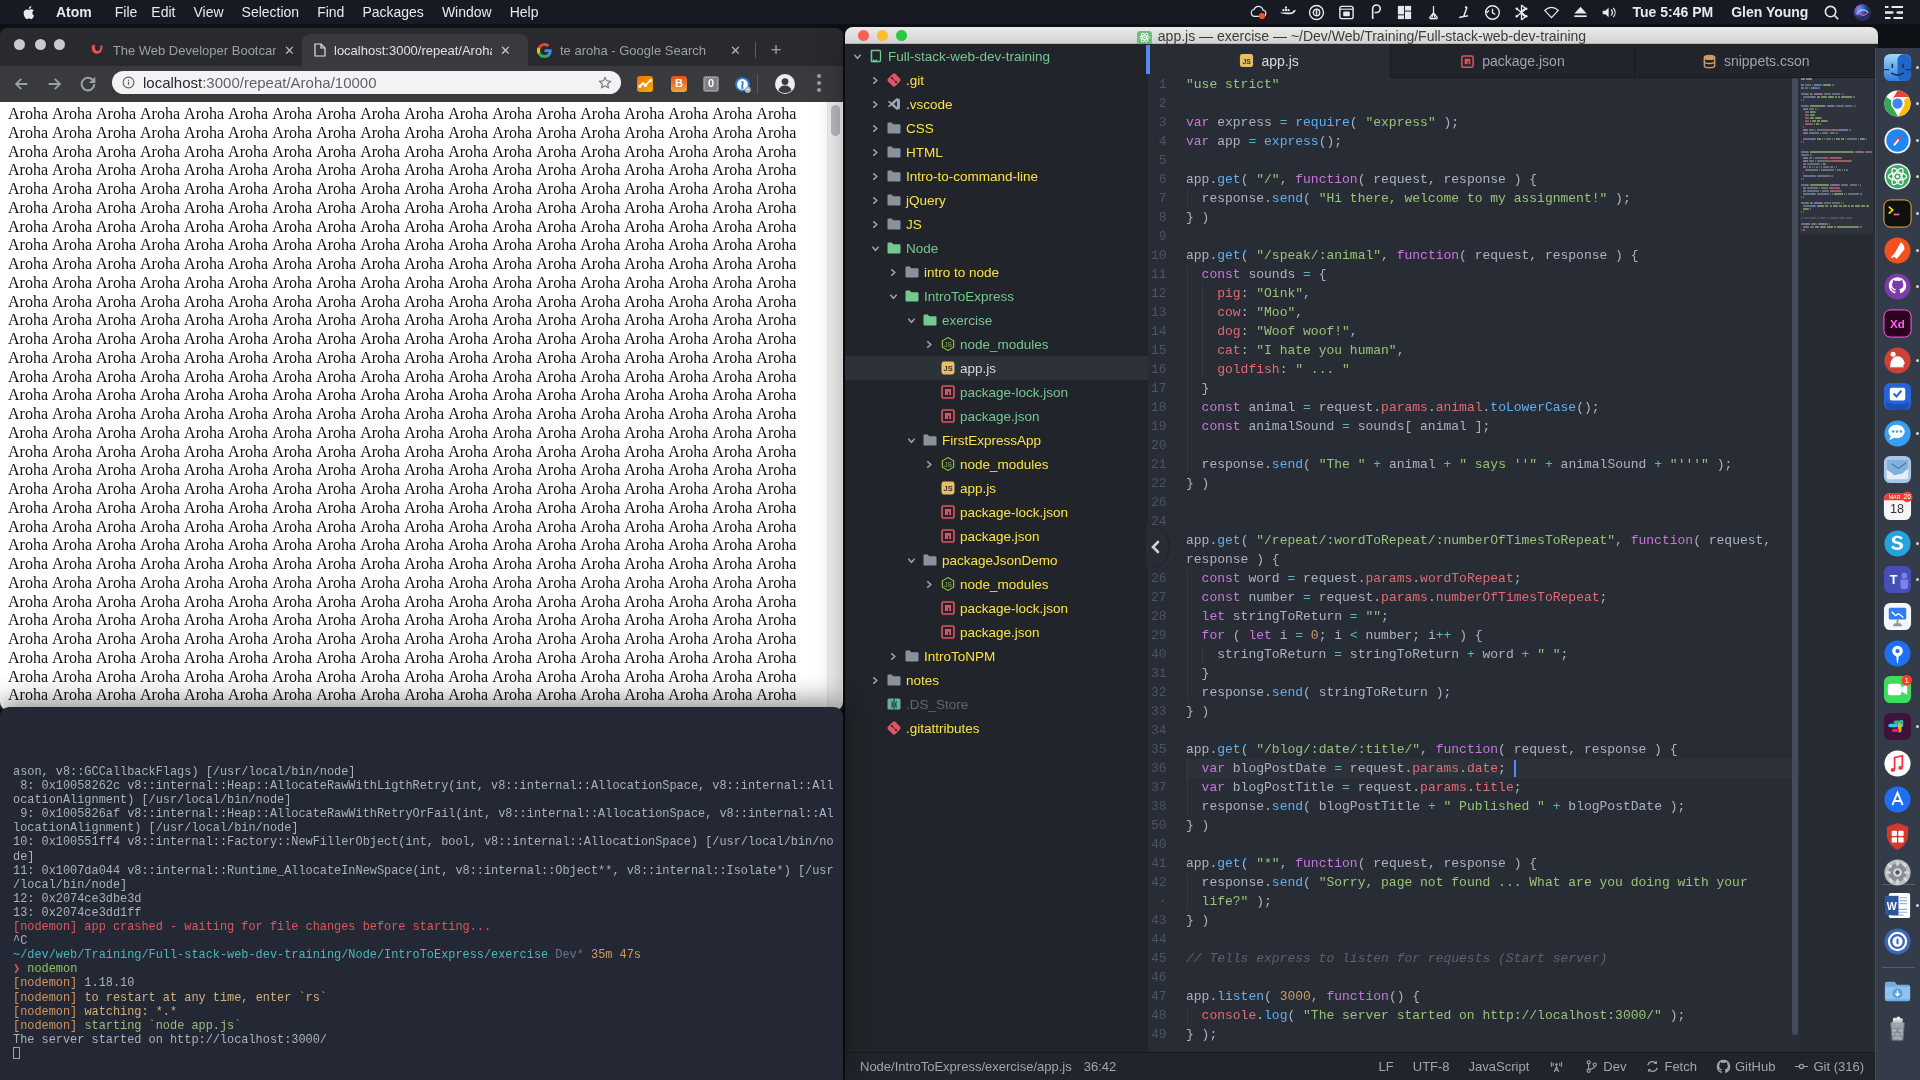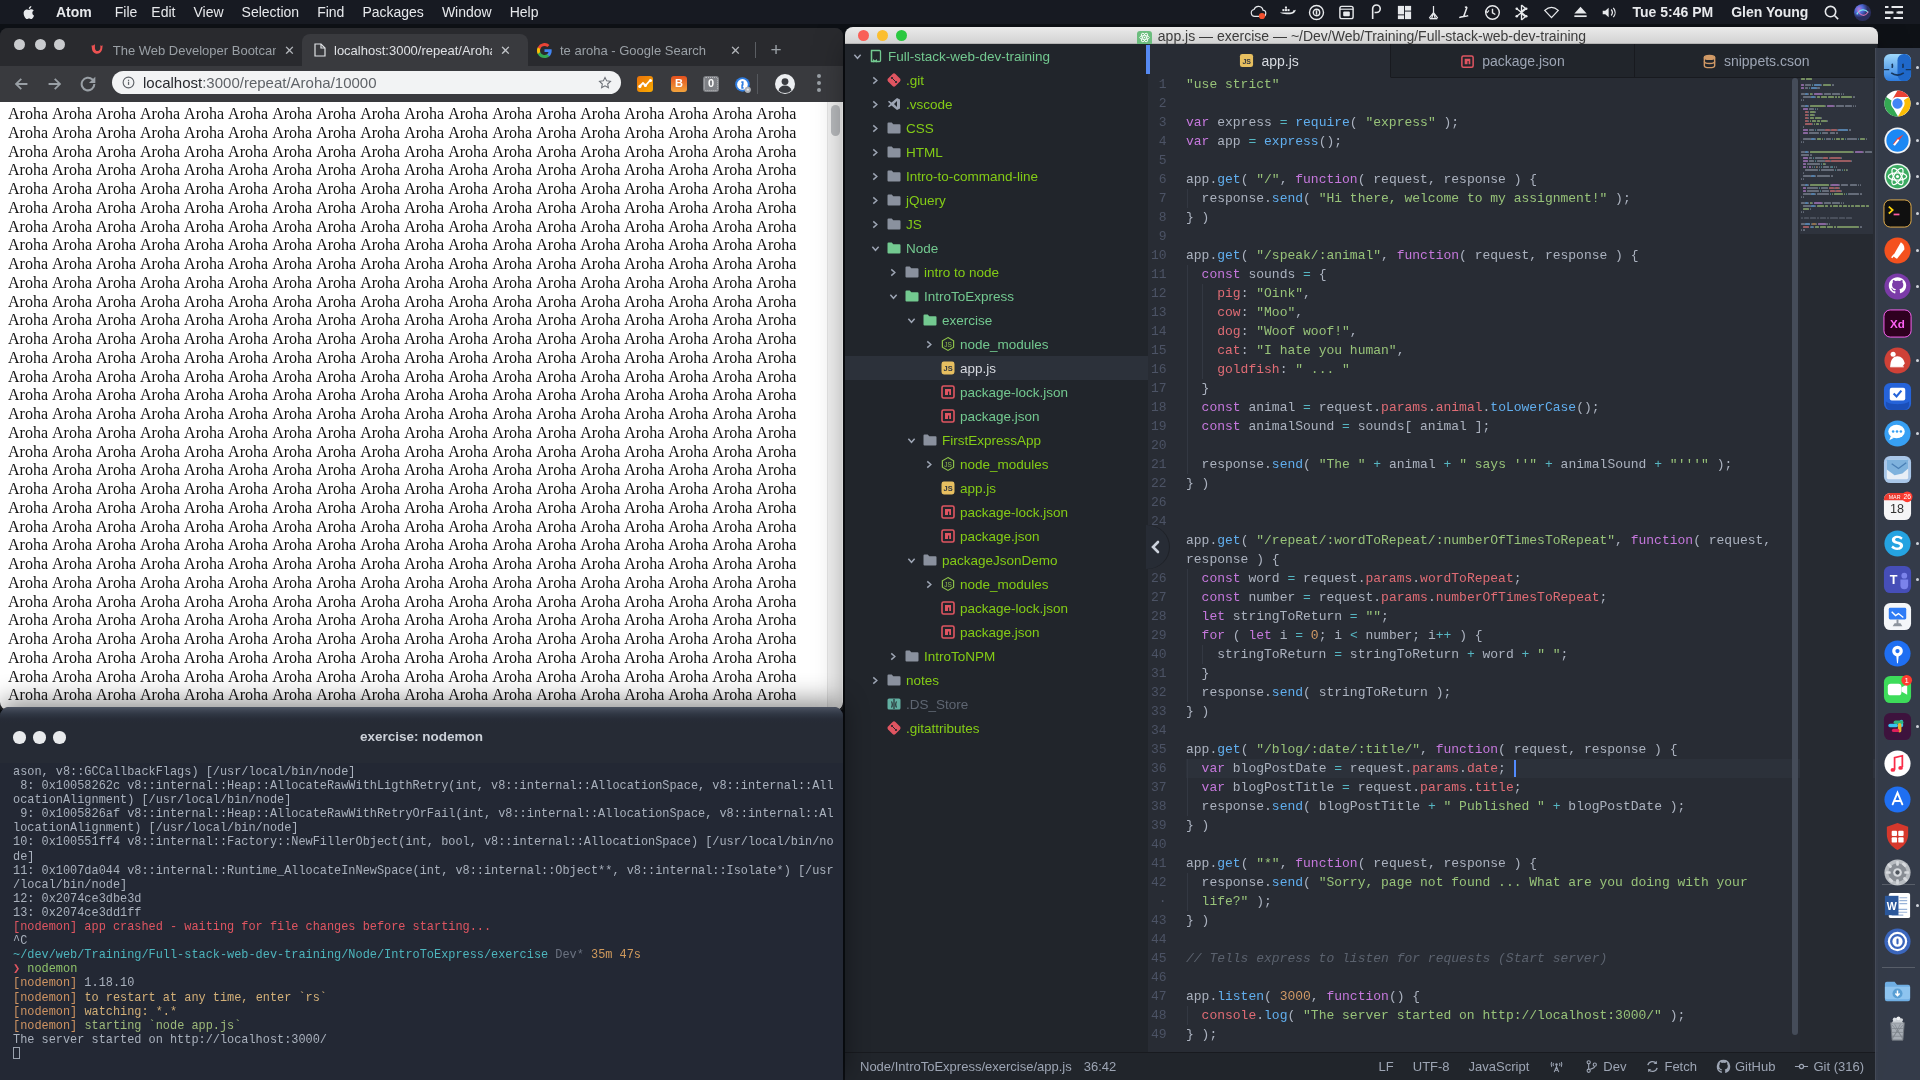--- a/index.html
+++ b/index.html
@@ -54,21 +54,21 @@
 #atitle .light{width:11px;height:11px;top:3px}
 #atitle .lr{left:13px;background:#f95f57}#atitle .ly{left:32px;background:#fbbe2e}#atitle .lg{left:51px;background:#2ac840}
 #atitle .at{position:absolute;left:0;right:0;top:1px;text-align:center;font-size:14px;color:#3c3c3c;white-space:nowrap}
 #atitle .ajs{display:inline-block;width:15px;height:15px;border-radius:3px;background:#6cbd7e;vertical-align:-3px;margin-right:6px}
 #atree{position:absolute;left:0;top:17px;width:303px;height:1008px;background:#21252b;overflow:hidden}
 #ptitle{height:34px;text-align:center;font-size:15px;color:#9da5b4;line-height:32px}
 .trow{height:24px;display:flex;align-items:center;font-size:13.5px;white-space:nowrap}
 .trow.sel{background:#2c313a}
 .ar{width:9px;height:9px;margin-right:6px;flex:0 0 auto}
 .ti{width:16px;height:16px;margin-right:4px;flex:0 0 auto}
-.tg{color:#84cc16}.tn{color:#73c990}.tsel{color:#d7dae0}.tdim{color:#5f6672}
+.tg{color:#fde047}.tn{color:#73c990}.tsel{color:#d7dae0}.tdim{color:#5f6672}
 #treesb{position:absolute;left:301px;top:18px;width:4px;height:29px;background:#568af2;z-index:6}
 
 #atabs{position:absolute;left:303px;top:17px;right:0;height:34px;background:#21252b;display:flex;border-bottom:1px solid #181a1f}
 .atab{width:243.3px;height:34px;display:flex;align-items:center;justify-content:center;font-size:14px;color:#9da5b4;border-right:1px solid #181a1f}
 .atab.on{background:#282c34;color:#d7dae0;border-bottom:1px solid #282c34}
 .tabi{width:15px;height:15px;margin-right:7px}
 
 #aeditor{position:absolute;left:303px;top:51px;right:0;bottom:28px;background:#282c34;overflow:hidden}
 #cline{position:absolute;left:38px;top:681px;height:19px;right:0;background:#2c313a}
 #agutter{position:absolute;left:0;top:-3px;width:18.5px;text-align:right;font-family:"Liberation Mono",monospace;font-size:13px;line-height:19px;color:#4c5365;font-style:normal}
@@ -186,26 +186,20 @@
   </div>
   <div id="ccontent">
     <div id="aroha">Aroha Aroha Aroha Aroha Aroha Aroha Aroha Aroha Aroha Aroha Aroha Aroha Aroha Aroha Aroha Aroha Aroha Aroha Aroha Aroha Aroha Aroha Aroha Aroha Aroha Aroha Aroha Aroha Aroha Aroha Aroha Aroha Aroha Aroha Aroha Aroha Aroha Aroha Aroha Aroha Aroha Aroha Aroha Aroha Aroha Aroha Aroha Aroha Aroha Aroha Aroha Aroha Aroha Aroha Aroha Aroha Aroha Aroha Aroha Aroha Aroha Aroha Aroha Aroha Aroha Aroha Aroha Aroha Aroha Aroha Aroha Aroha Aroha Aroha Aroha Aroha Aroha Aroha Aroha Aroha Aroha Aroha Aroha Aroha Aroha Aroha Aroha Aroha Aroha Aroha Aroha Aroha Aroha Aroha Aroha Aroha Aroha Aroha Aroha Aroha Aroha Aroha Aroha Aroha Aroha Aroha Aroha Aroha Aroha Aroha Aroha Aroha Aroha Aroha Aroha Aroha Aroha Aroha Aroha Aroha Aroha Aroha Aroha Aroha Aroha Aroha Aroha Aroha Aroha Aroha Aroha Aroha Aroha Aroha Aroha Aroha Aroha Aroha Aroha Aroha Aroha Aroha Aroha Aroha Aroha Aroha Aroha Aroha Aroha Aroha Aroha Aroha Aroha Aroha Aroha Aroha Aroha Aroha Aroha Aroha Aroha Aroha Aroha Aroha Aroha Aroha Aroha Aroha Aroha Aroha Aroha Aroha Aroha Aroha Aroha Aroha Aroha Aroha Aroha Aroha Aroha Aroha Aroha Aroha Aroha Aroha Aroha Aroha Aroha Aroha Aroha Aroha Aroha Aroha Aroha Aroha Aroha Aroha Aroha Aroha Aroha Aroha Aroha Aroha Aroha Aroha Aroha Aroha Aroha Aroha Aroha Aroha Aroha Aroha Aroha Aroha Aroha Aroha Aroha Aroha Aroha Aroha Aroha Aroha Aroha Aroha Aroha Aroha Aroha Aroha Aroha Aroha Aroha Aroha Aroha Aroha Aroha Aroha Aroha Aroha Aroha Aroha Aroha Aroha Aroha Aroha Aroha Aroha Aroha Aroha Aroha Aroha Aroha Aroha Aroha Aroha Aroha Aroha Aroha Aroha Aroha Aroha Aroha Aroha Aroha Aroha Aroha Aroha Aroha Aroha Aroha Aroha Aroha Aroha Aroha Aroha Aroha Aroha Aroha Aroha Aroha Aroha Aroha Aroha Aroha Aroha Aroha Aroha Aroha Aroha Aroha Aroha Aroha Aroha Aroha Aroha Aroha Aroha Aroha Aroha Aroha Aroha Aroha Aroha Aroha Aroha Aroha Aroha Aroha Aroha Aroha Aroha Aroha Aroha Aroha Aroha Aroha Aroha Aroha Aroha Aroha Aroha Aroha Aroha Aroha Aroha Aroha Aroha Aroha Aroha Aroha Aroha Aroha Aroha Aroha Aroha Aroha Aroha Aroha Aroha Aroha Aroha Aroha Aroha Aroha Aroha Aroha Aroha Aroha Aroha Aroha Aroha Aroha Aroha Aroha Aroha Aroha Aroha Aroha Aroha Aroha Aroha Aroha Aroha Aroha Aroha Aroha Aroha Aroha Aroha Aroha Aroha Aroha Aroha Aroha Aroha Aroha Aroha Aroha Aroha Aroha Aroha Aroha Aroha Aroha Aroha Aroha Aroha Aroha Aroha Aroha Aroha Aroha Aroha Aroha Aroha Aroha Aroha Aroha Aroha Aroha Aroha Aroha Aroha Aroha Aroha Aroha Aroha Aroha Aroha Aroha Aroha Aroha Aroha Aroha Aroha Aroha Aroha Aroha Aroha Aroha Aroha Aroha Aroha Aroha Aroha Aroha Aroha Aroha Aroha Aroha Aroha Aroha Aroha Aroha Aroha Aroha Aroha Aroha Aroha Aroha Aroha Aroha Aroha Aroha Aroha Aroha Aroha Aroha Aroha Aroha Aroha Aroha Aroha Aroha Aroha Aroha Aroha Aroha Aroha Aroha Aroha Aroha Aroha Aroha Aroha Aroha Aroha Aroha Aroha Aroha Aroha Aroha Aroha Aroha Aroha Aroha Aroha Aroha Aroha Aroha Aroha Aroha Aroha Aroha Aroha Aroha Aroha Aroha Aroha Aroha Aroha Aroha Aroha Aroha Aroha Aroha Aroha Aroha Aroha Aroha Aroha Aroha Aroha Aroha Aroha Aroha Aroha Aroha Aroha Aroha Aroha Aroha Aroha Aroha Aroha Aroha Aroha Aroha Aroha Aroha Aroha Aroha Aroha Aroha Aroha Aroha Aroha Aroha Aroha Aroha Aroha Aroha Aroha Aroha Aroha Aroha Aroha Aroha Aroha Aroha Aroha Aroha Aroha Aroha Aroha Aroha Aroha Aroha Aroha Aroha Aroha Aroha Aroha Aroha Aroha Aroha Aroha Aroha Aroha Aroha Aroha Aroha Aroha Aroha Aroha Aroha Aroha Aroha Aroha Aroha Aroha Aroha Aroha Aroha Aroha Aroha Aroha Aroha Aroha Aroha Aroha Aroha Aroha Aroha Aroha Aroha Aroha Aroha Aroha Aroha Aroha Aroha Aroha Aroha Aroha Aroha Aroha Aroha Aroha Aroha Aroha Aroha Aroha Aroha Aroha Aroha Aroha Aroha Aroha Aroha Aroha Aroha Aroha Aroha Aroha Aroha Aroha Aroha Aroha</div>
     <div id="cscroll">
           <div id="cthumb"></div>
         </div>
   </div>
 </div>
 
 <div id="terminal">
-  <div id="ttitle">
-    <div class="light l1"></div>
-        <div class="light l2"></div>
-        <div class="light l3"></div>
-    <div class="tname">exercise: nodemon</div>
-  </div>
   <div id="tbody"><div class="tml">ason, v8::GCCallbackFlags) [/usr/local/bin/node]</div><div class="tml"> 8: 0x10058262c v8::internal::Heap::AllocateRawWithLigthRetry(int, v8::internal::AllocationSpace, v8::internal::All</div><div class="tml">ocationAlignment) [/usr/local/bin/node]</div><div class="tml"> 9: 0x1005826af v8::internal::Heap::AllocateRawWithRetryOrFail(int, v8::internal::AllocationSpace, v8::internal::Al</div><div class="tml">locationAlignment) [/usr/local/bin/node]</div><div class="tml">10: 0x100551ff4 v8::internal::Factory::NewFillerObject(int, bool, v8::internal::AllocationSpace) [/usr/local/bin/no</div><div class="tml">de]</div><div class="tml">11: 0x1007da044 v8::internal::Runtime_AllocateInNewSpace(int, v8::internal::Object**, v8::internal::Isolate*) [/usr</div><div class="tml">/local/bin/node]</div><div class="tml">12: 0x2074ce3dbe3d</div><div class="tml">13: 0x2074ce3dd1ff</div><div class="tml"><span class="tred">[nodemon] app crashed - waiting for file changes before starting...</span></div><div class="tml">^C</div><div class="tml"><span class="tteal">~/dev/web/Training/Full-stack-web-dev-training/Node/IntroToExpress/exercise</span> <span class="tdim2">Dev*</span> <span class="tyel">35m 47s</span></div><div class="tml"><span class="tred">❯</span> <span class="tgrn">nodemon</span></div><div class="tml"><span class="torg">[nodemon]</span> 1.18.10</div><div class="tml"><span class="torg">[nodemon]</span> <span class="tcream">to restart at any time, enter `rs`</span></div><div class="tml"><span class="torg">[nodemon]</span> <span class="tcream">watching: *.*</span></div><div class="tml"><span class="torg">[nodemon]</span> <span class="tgrn2">starting `node app.js`</span></div><div class="tml">The server started on http://localhost:3000/</div><div class="tml"><span class="tcur"></span></div></div>
 </div>
 
 <div id="atom">
   <div id="atitle">
     <div class="light lr"></div>
         <div class="light ly"></div>
         <div class="light lg"></div>
     <div class="at"><span class="ajs"><svg width="13" height="13" viewBox="0 0 16 16">
               <g fill="none" stroke="#fff" stroke-width="1">
@@ -532,21 +526,21 @@
           <div class="gl">29</div>
           <div class="gl">40</div>
           <div class="gl">31</div>
           <div class="gl">32</div>
           <div class="gl">33</div>
           <div class="gl">34</div>
           <div class="gl">35</div>
           <div class="gl">36</div>
           <div class="gl">37</div>
           <div class="gl">38</div>
-          <div class="gl">39</div>
+          <div class="gl">50</div>
           <div class="gl">40</div>
           <div class="gl">41</div>
           <div class="gl">42</div>
           <div class="gl">·</div>
           <div class="gl">43</div>
           <div class="gl">44</div>
           <div class="gl">45</div>
           <div class="gl">46</div>
           <div class="gl">47</div>
           <div class="gl">48</div>

